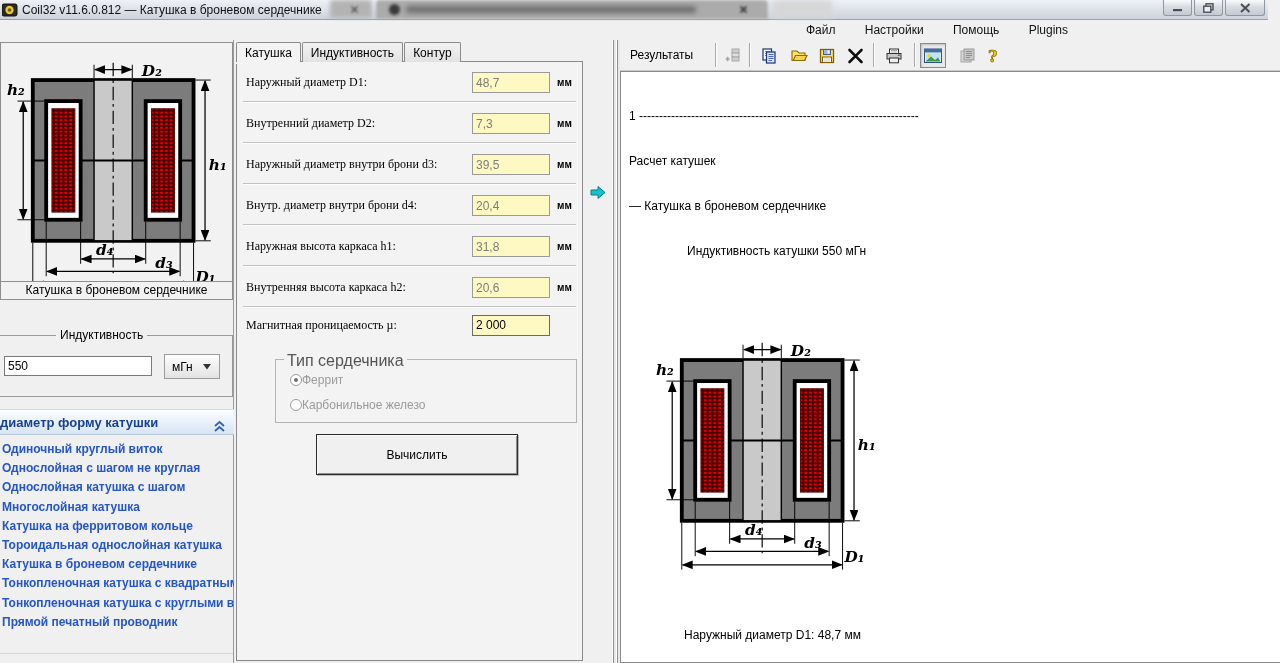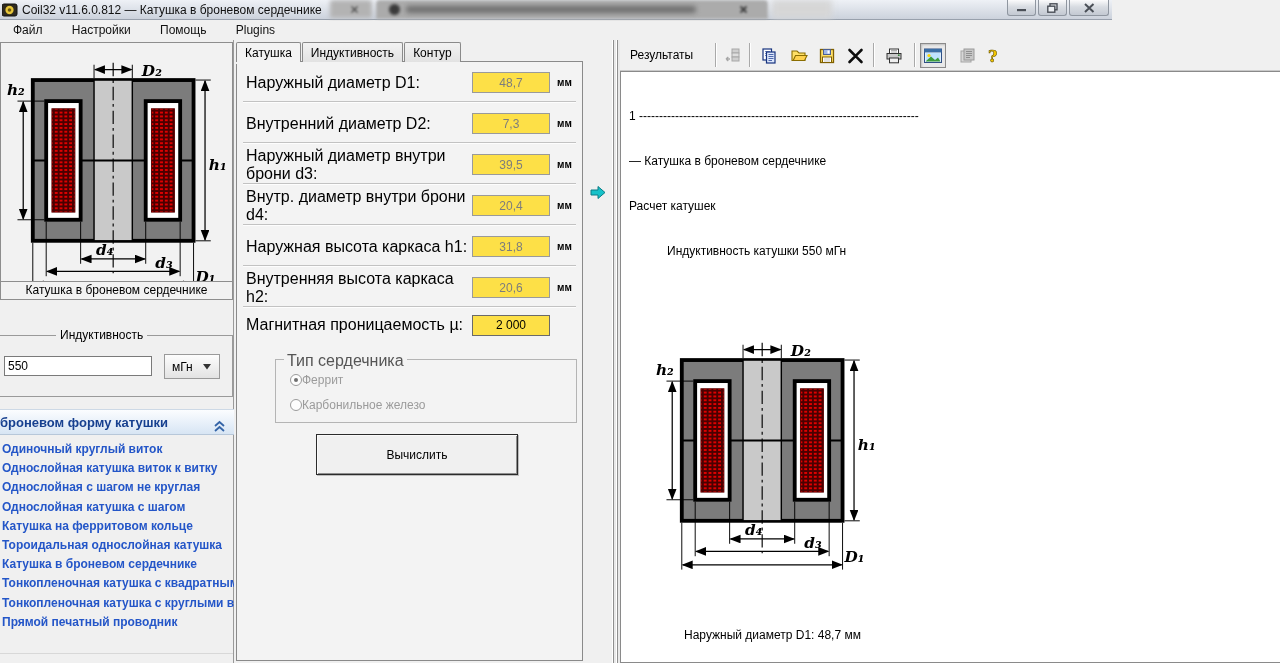--- a/index.html
+++ b/index.html
@@ -1,37 +1,37 @@
 <!DOCTYPE html>
 <html><head>
 <meta charset="utf-8">
 <style>
   * { margin:0; padding:0; box-sizing:border-box; }
   body { background:#888; font-family:"Liberation Sans", sans-serif; }
   .screen { position:relative; width:1280px; height:663px; background:#f0f0f0; overflow:hidden;
             font:12px "Liberation Sans", sans-serif; color:#000; }
 
   
-  .titlebar { position:absolute; left:0; top:0; width:1112px; height:20px;
+  .titlebar { position:absolute; left:0; top:0; width:1268px; height:20px;
               background:linear-gradient(#eef1f6,#ccd2dc); border-bottom:1px solid #98a0ac; }
   .app-icon { position:absolute; left:2px; top:3px; }
   .title-text { position:absolute; left:22px; top:3px; font-size:12px; color:#111; white-space:nowrap; }
   .bg-frag { position:absolute; top:0; height:18px; background:#b3b3b3; filter:blur(2px); border-radius:3px 3px 0 0; }
   .bg-tab  { position:absolute; top:0; height:19px; background:#ababab; filter:blur(1.5px); border-radius:4px 4px 0 0; }
   .bg-dot  { position:absolute; top:4px; width:11px; height:11px; border-radius:50%; background:#3a3a3a; filter:blur(1.5px); }
   .bg-bar  { position:absolute; top:6px; height:7px; background:#6f6f6f; filter:blur(2.5px); border-radius:3px; }
   .bg-x    { position:absolute; top:4px; width:11px; height:11px; filter:blur(1px); }
   .bg-x svg { display:block; }
   .bg-light{ position:absolute; top:0; height:18px; background:#d6d6d6; filter:blur(3px); }
   .win-controls { position:absolute; right:3px; top:0; display:flex; gap:2px; }
   .win-btn { width:29px; height:16px; border:1px solid #8f96a0; border-radius:0 0 3px 3px; border-top:none;
              background:linear-gradient(#fbfbfc,#d8dce2 45%,#c3c9d2); display:flex; align-items:center; justify-content:center; }
 
   
-  .menubar { position:absolute; left:0; top:21px; width:1081px; height:19px; background:#f0f0f0; }
+  .menubar { position:absolute; left:0; top:21px; width:1081px; height:19px; background:#f0f0f0;text-align:right; }
   .menu-item { display:inline-block; padding:2px 13px; font-size:12px; color:#111; }
   .menu-item:first-child { margin-left:0; }
 
   
   .left-panel { position:absolute; left:0; top:40px; width:234px; height:623px; background:#f0f0f0;
                 border-right:1px solid #9a9a9a; }
   .diagram-box { position:absolute; left:0; top:2px; width:233px; height:258px;
                  border:1px solid #8e8e8e; background:#f2f2f2; }
   .diagram-box svg { display:block; margin:0 auto; }
   .diagram-caption { position:absolute; left:0; bottom:0; width:100%; height:18px; line-height:17px;
@@ -58,23 +58,23 @@
   .mid-panel { position:absolute; left:234px; top:40px; width:351px; height:623px; background:#f0f0f0; }
   .tabs { position:absolute; left:2px; top:2px; display:flex; height:20px; z-index:2; }
   .tab { padding:3px 8px 2px; margin-right:1px; border:1px solid #8a8a8a; border-bottom:none;
          border-radius:2px 2px 0 0; background:linear-gradient(#f2f2f2,#e2e2e2); font-size:12px; }
   .tab.active { background:#f3f3f3; box-shadow:0 2px 0 #f3f3f3; }
   .form-box { position:absolute; left:2px; top:21px; width:347px; height:600px;
               border:1px solid #8a8a8a; background:#f3f3f3; }
   .frow { position:relative; height:41px; display:flex; align-items:center; padding:0 10px 0 9px; }
   .frow .sep { position:absolute; left:6px; right:6px; bottom:0; height:2px;
                border-top:1px solid #c2c2c2; border-bottom:1px solid #fdfdfd; }
-  .frow-label { flex:1; font-size:16px; }
-  .frow-input { width:78px; height:21px; border:1px solid #9a9a9a; background:#fde047; color:#7d7d7d;
-                font:12px "Liberation Sans",sans-serif; padding:0 3px;text-align:center; }
+  .frow-label { flex:1; font-size:12px;font-family:Liberation Serif, serif; }
+  .frow-input { width:78px; height:21px; border:1px solid #9a9a9a; background:#fef9c3; color:#7d7d7d;
+                font:12px "Liberation Sans",sans-serif; padding:0 3px; }
   .frow-input.enabled { color:#000; border-color:#6a6a6a; }
   .frow-unit { width:22px; font-size:10px; font-weight:bold; padding-left:7px; }
   .core-group { position:absolute; left:38px; top:297px; width:302px; height:64px; border:1px solid #b4b4b4; }
   .core-legend { position:absolute; left:8px; top:-8px; background:#f3f3f3; padding:0 3px; font-size:16px; color:#555; }
   .radio-row { position:absolute; left:14px; display:flex; align-items:center; color:#9b9b9b; font-size:12px; }
   .radio { width:12px; height:12px; border-radius:50%; border:1px solid #9b9b9b; background:#fdfdfd; position:relative; }
   .radio.checked:after { content:""; position:absolute; left:3px; top:3px; width:4px; height:4px; border-radius:50%; background:#6f6f6f; }
   .calc-btn { position:absolute; left:79px; top:372px; width:202px; height:41px; background:#f0f0f0;
               border:1px solid #2b2b2b; box-shadow:inset 1px 1px 0 #fafafa, inset -1px -1px 0 #8e8e8e, 1px 1px 0 #bdbdbd;
               font:12px "Liberation Sans",sans-serif; }
@@ -92,21 +92,21 @@
   .toolbar-label { position:absolute; left:10px; top:0; line-height:30px; font-size:12px; }
   .tsep { position:absolute; top:3px; width:1px; height:24px; background:#a9a9a9; box-shadow:1px 0 0 #fff; }
   .tool-btn { position:absolute; top:3px; width:26px; height:25px; border:1px solid transparent;
               background:transparent; display:flex; align-items:center; justify-content:center; }
   .tool-btn.pressed { border:1px solid #8a8a8a; background:#e9e9e9; box-shadow:inset 1px 1px 2px rgba(0,0,0,.18); }
   .tool-btn svg { display:block; }
   .results { position:absolute; left:0; top:31px; width:660px; height:592px; background:#fff;
              border:1px solid #8a8a8a; border-right:none; overflow:hidden; }
   .res-pad { padding:7px 0 0 8px; font-size:12px; line-height:15px; white-space:pre; }
   .res-line { white-space:pre; }
-  .res-indent { margin-left:38px; }
+  .res-indent { margin-left:58px; }
   .res-diagram { margin:6px 0 4px 26px; }
   .res-detail { margin-left:55px; line-height:14.6px; white-space:pre; }
 
   .dim-label { font-family:"DejaVu Serif", serif; font-style:italic; font-weight:bold; font-size:16px; }
 </style>
 </head>
 <body>
 
 <div class="screen">
 
@@ -228,33 +228,33 @@
       <input class="inductance-input" value="550" style="">
       <span class="unit-btn">
         <span>мГн</span>
         <svg width="9" height="6">
             <path d="M0 0 L8 0 L4 5.5 Z" fill="#333"></path>
           </svg>
       </span>
     </div>
 
     <div class="shape-header">
-      <span class="hdr-text">броневом форму катушки</span>
+      <span class="hdr-text">диаметр форму катушки</span>
       <span class="chevron-btn">
         <svg width="13" height="13">
             <path d="M2 6 L6.5 2 L11 6 M2 11 L6.5 7 L11 11" fill="none" stroke="#3565a8" stroke-width="1.8"></path>
           </svg>
       </span>
     </div>
 
     <div class="shape-list">
       <div class="shape-item">Одиночный круглый виток</div>
-      <div class="shape-item">Однослойная катушка виток к витку</div>
       <div class="shape-item">Однослойная с шагом не круглая</div>
       <div class="shape-item">Однослойная катушка с шагом</div>
+      <div class="shape-item">Многослойная катушка</div>
       <div class="shape-item">Катушка на ферритовом кольце</div>
       <div class="shape-item">Тороидальная однослойная катушка</div>
       <div class="shape-item">Катушка в броневом сердечнике</div>
       <div class="shape-item">Тонкопленочная катушка с квадратными вит...</div>
       <div class="shape-item">Тонкопленочная катушка с круглыми витками</div>
       <div class="shape-item">Прямой печатный проводник</div>
     </div>
     <div class="list-end"></div>
   </div>
 
@@ -408,22 +408,22 @@
       <span class="tool-btn" style="left:360px">
         <svg width="16" height="18">
           <text x="3" y="15" style="font:bold 16px 'DejaVu Serif',serif" fill="#f2c500" stroke="#6e5a00" stroke-width="0.6">?</text>
         </svg>
       </span>
     </div>
 
     <div class="results">
       <div class="res-pad">
         <div class="res-line">1 ----------------------------------------------------------------------</div>
+        <div class="res-line">Расчет катушек</div>
         <div class="res-line">— Катушка в броневом сердечнике</div>
-        <div class="res-line">Расчет катушек</div>
         <div class="res-line res-indent">Индуктивность катушки 550 мГн</div>
 
         <div class="res-diagram diagram-slot">
 <svg width="222" height="250" viewBox="0 0 232 260" xmlns="http://www.w3.org/2000/svg">
   <defs>
     <marker id="ah" markerWidth="9" markerHeight="8" refX="8" refY="3.5" orient="auto-start-reverse">
       <path d="M0,0 L9,3.5 L0,7 Z" fill="#000"></path>
     </marker>
     <pattern id="wind" width="5" height="4" patternUnits="userSpaceOnUse">
       <rect width="5" height="4" fill="#4a0000"></rect>

